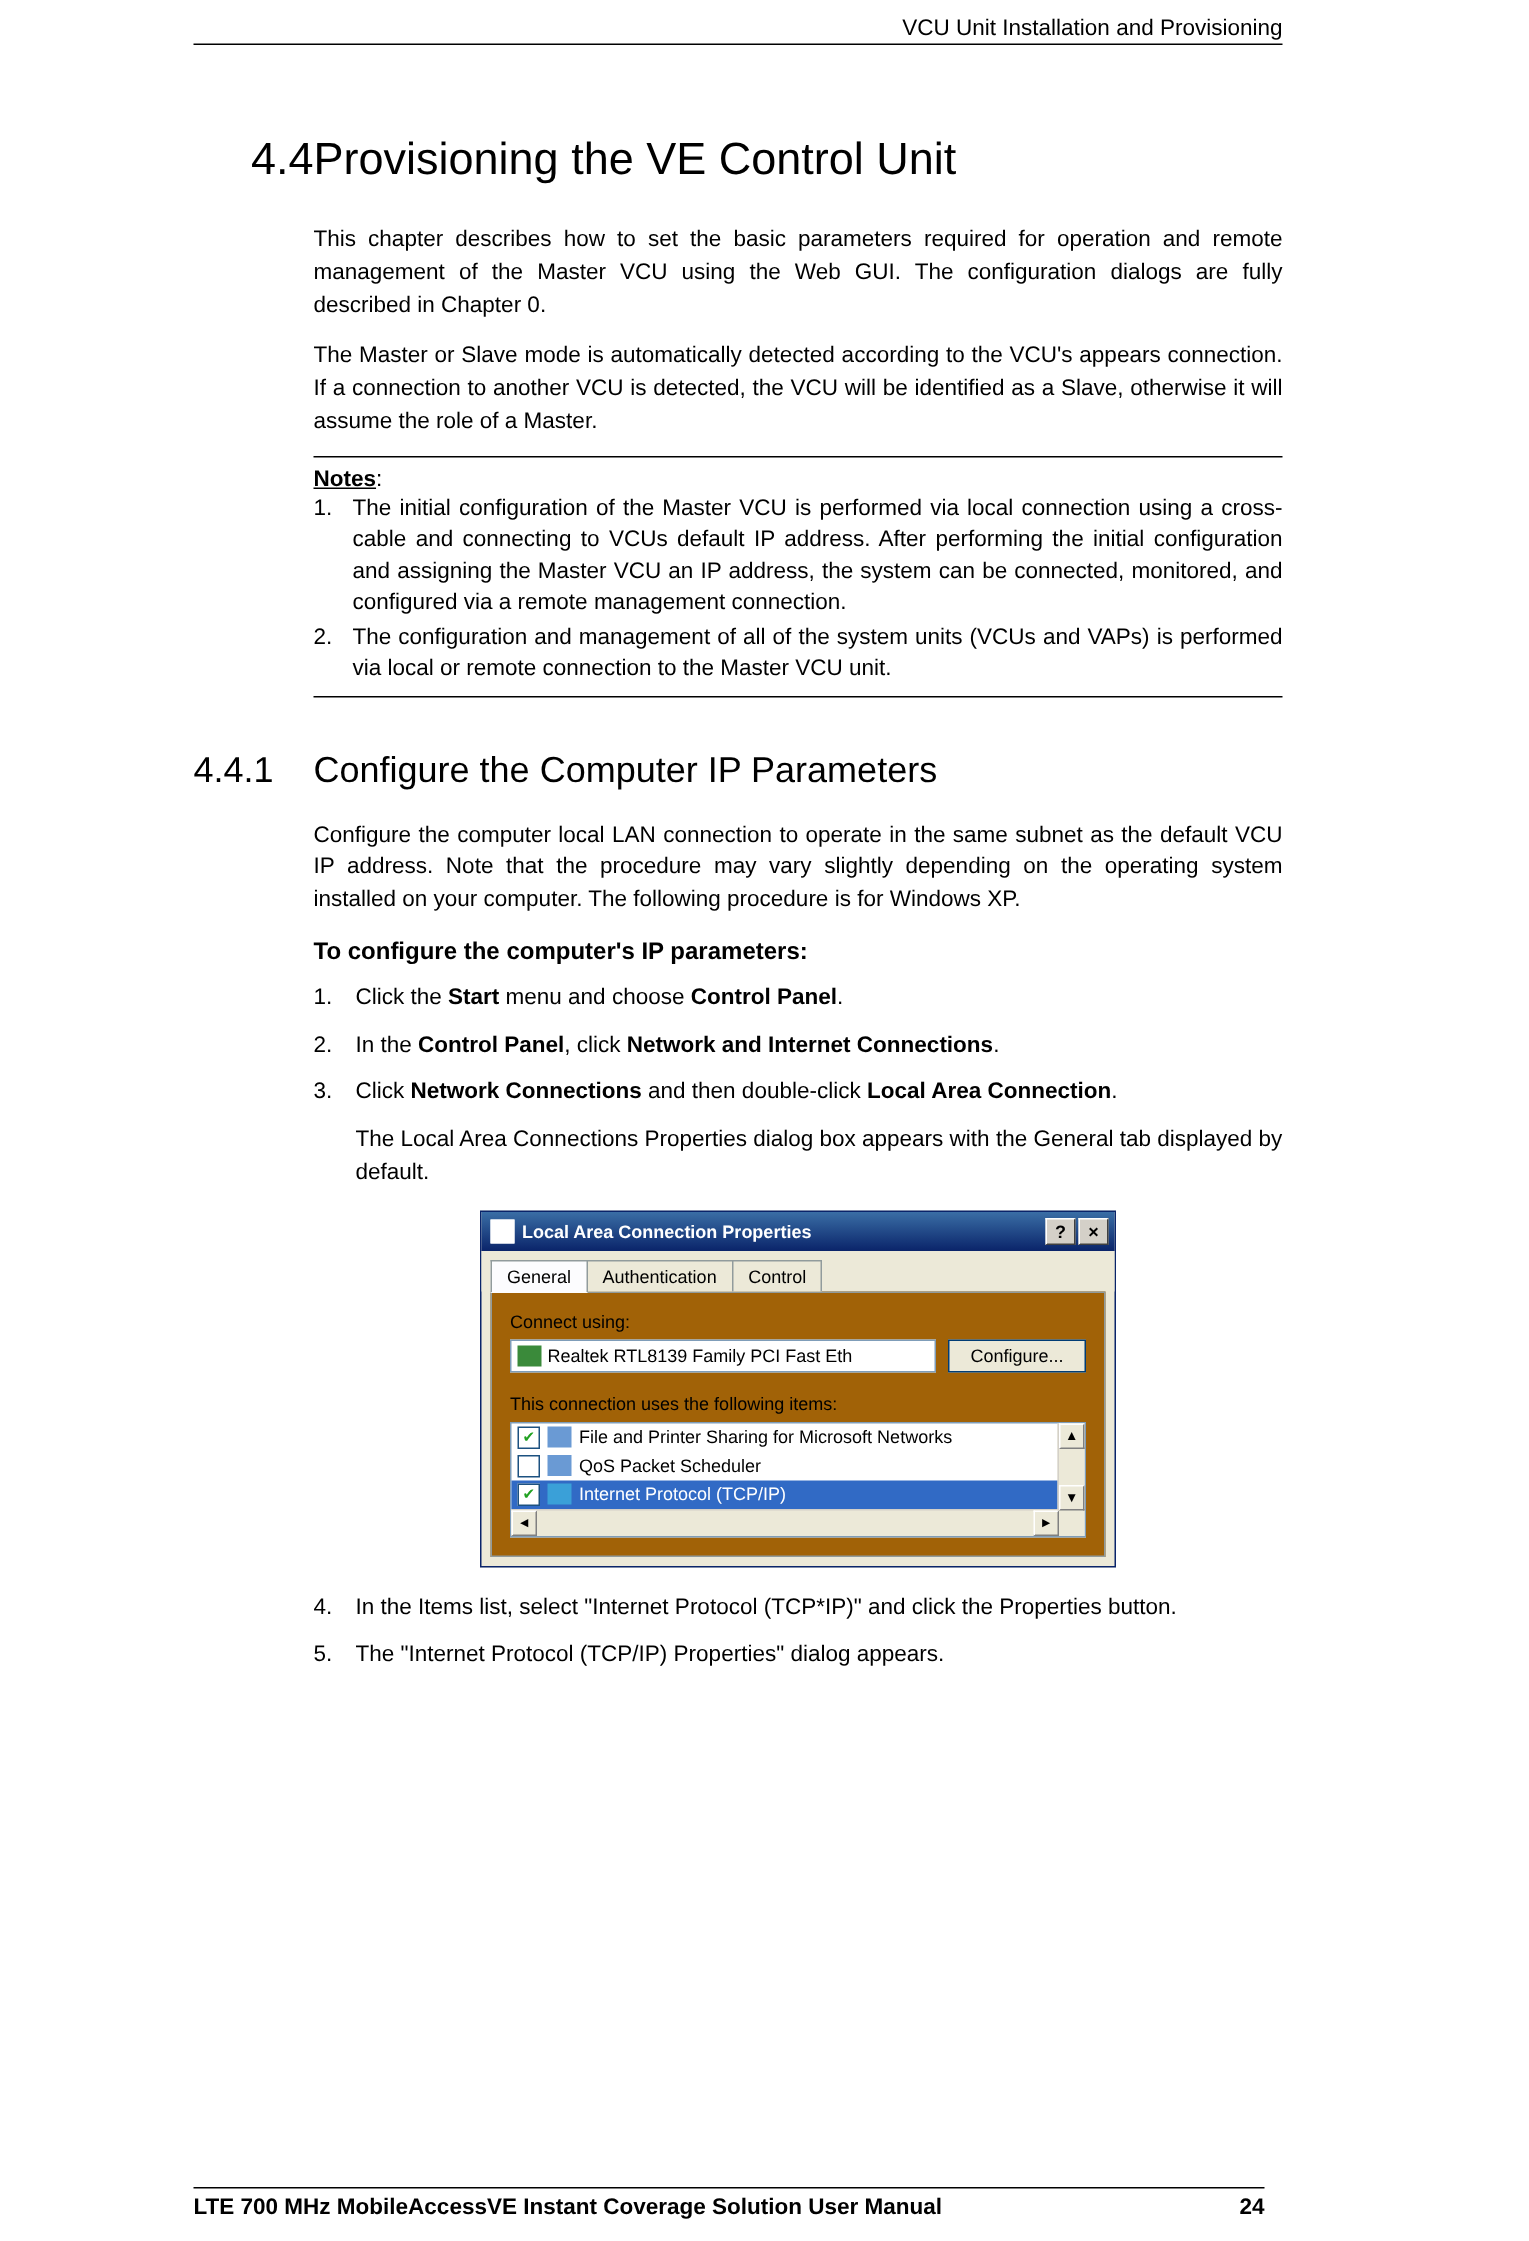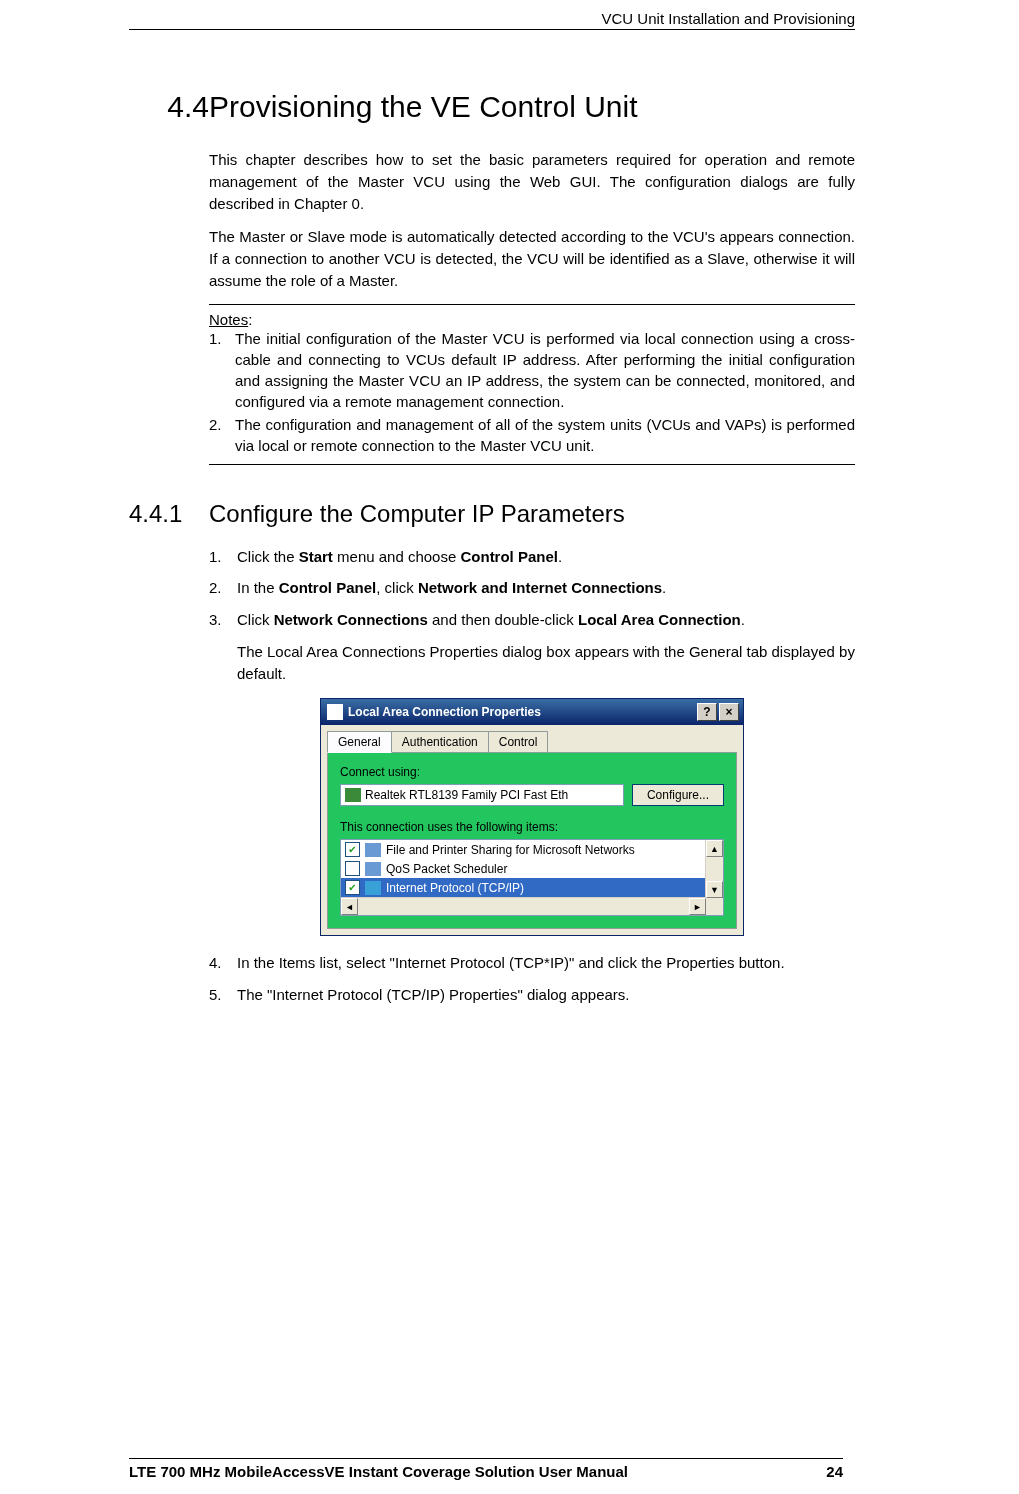--- a/index.html
+++ b/index.html
@@ -68,21 +68,21 @@
     line-height: 1.45;
   }
   .notes-box {
     border-top: 1.5px solid #000;
     border-bottom: 1.5px solid #000;
     padding: 6px 0;
     margin-top: 8px;
     margin-bottom: 10px;
   }
   .notes-title {
-    font-weight: normal;
+    font-weight: bold;
     text-decoration: underline;
   }
   .note-item {
     display: flex;
     text-align: justify;
     line-height: 1.4;
     margin-bottom: 2px;
   }
   .note-num {
     width: 26px;
@@ -182,21 +182,21 @@
   }
   .xp-tab.active {
     background: #fcfcfe;
     z-index: 2;
     border-bottom: 1px solid #fcfcfe;
     margin-bottom: -1px;
   }
   .xp-content {
     margin: 0 6px 6px 6px;
     border: 1px solid #919b9c;
-    background: #22c55e;
+    background: #a16207;
     padding: 12px;
   }
   .xp-label {
     font-size: 12px;
     margin-bottom: 5px;
   }
   .xp-row {
     display: flex;
     gap: 8px;
     align-items: center;
@@ -331,21 +331,23 @@
       </div>
     </div>
   </div>
 
   <div class="h2-row">
     <div class="h2-num">4.4.1</div>
     <div class="h2-text">Configure the Computer IP Parameters</div>
   </div>
 
   <div class="body-block">
-
+    <p class="para">Configure the computer local LAN connection to operate in the same subnet as the default VCU IP address. Note that the procedure may vary slightly depending on the operating system installed on your computer. The following procedure is for Windows XP.</p>
+
+    <div class="bold-line">To configure the computer's IP parameters:</div>
 
     <div class="step">
       <div class="step-num">1.</div>
       <div class="step-body"><span>Click the </span><b>Start</b><span> menu and choose </span><b>Control Panel</b><span>.</span></div>
     </div>
 
     <div class="step">
       <div class="step-num">2.</div>
       <div class="step-body"><span>In the </span><b>Control Panel</b><span>, click </span><b>Network and Internet Connections</b><span>.</span></div>
     </div>

